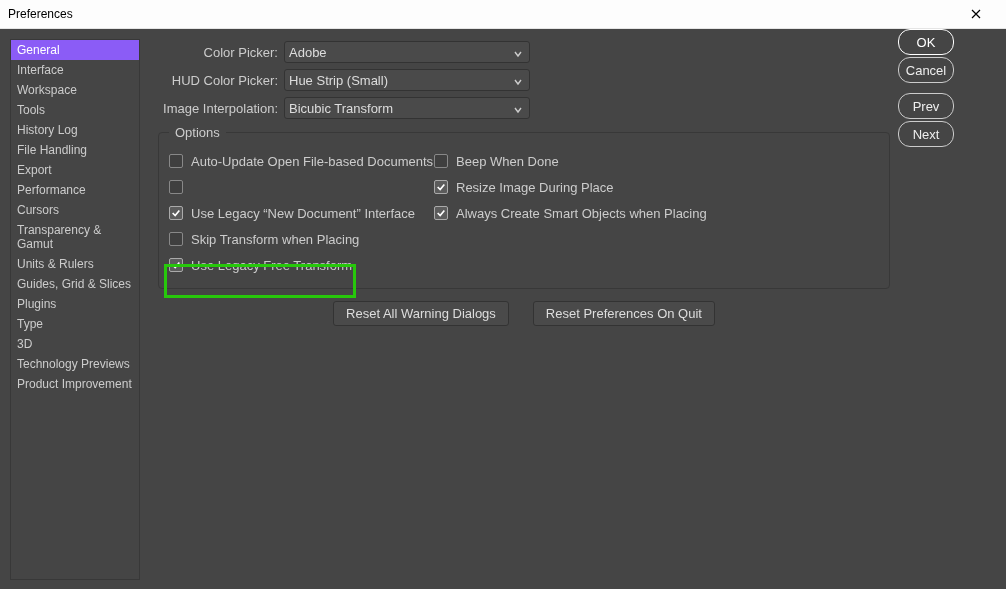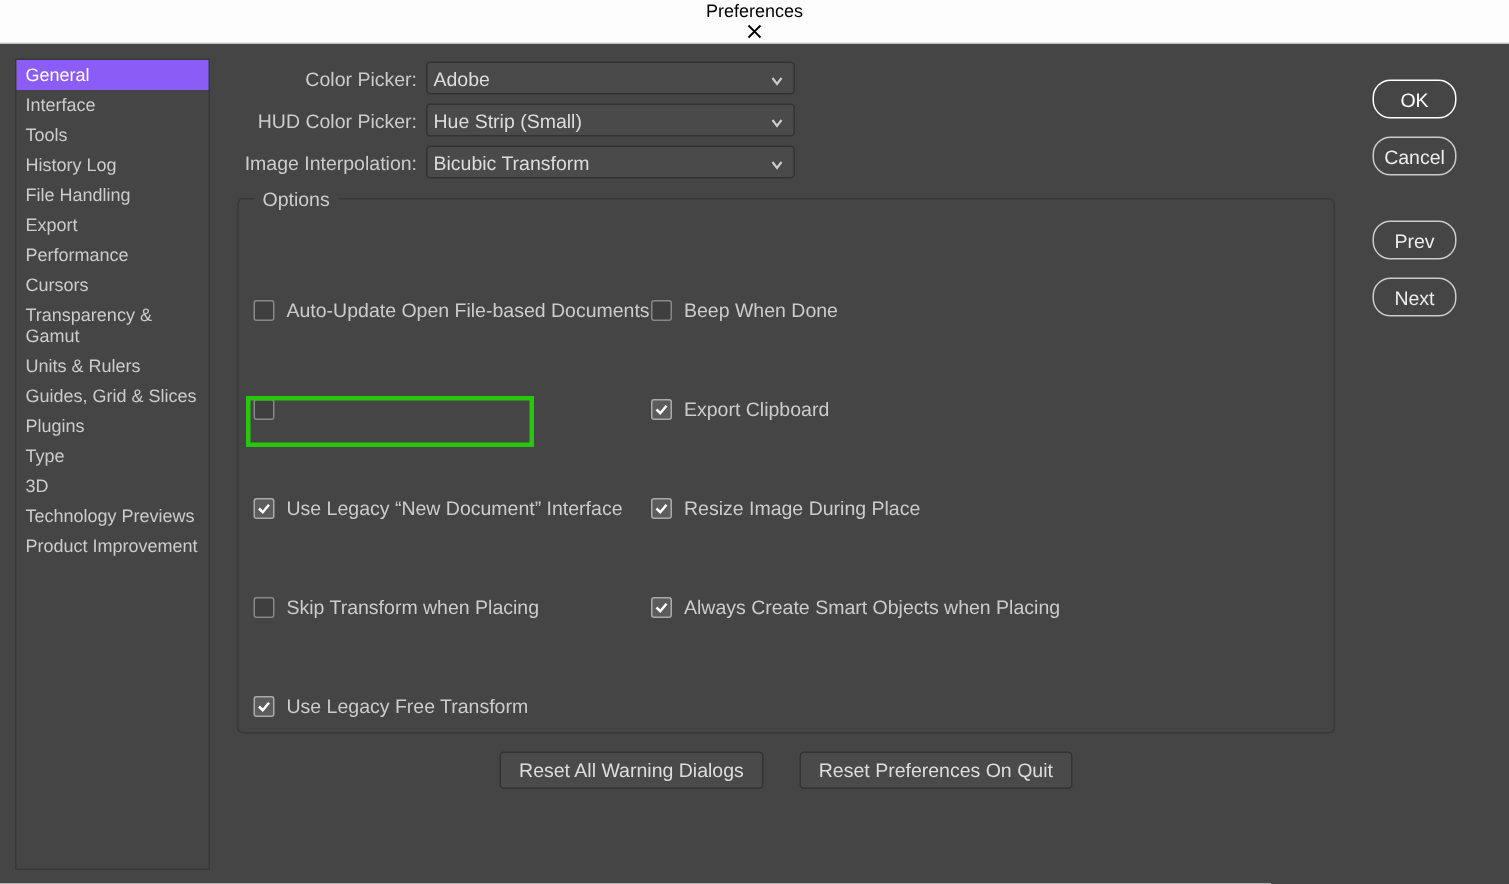--- a/index.html
+++ b/index.html
@@ -1,42 +1,42 @@
 <!DOCTYPE html>
 <html><head>
 <meta charset="utf-8">
 <style>
   html,body{margin:0;padding:0;width:1006px;height:589px;background:#fff;font-family:"Segoe UI",Tahoma,Arial,sans-serif;font-size:13px;color:#ccc;overflow:hidden;}
   .window{width:1006px;height:589px;background:#454545;position:relative;}
-  .titlebar{height:28px;background:#fdfdfd;color:#000;display:flex;align-items:center;padding:0 8px;font-size:12px;border-bottom:1px solid #e5e5e5;flex-direction:column;}
+  .titlebar{height:28px;background:#fdfdfd;color:#000;display:flex;align-items:center;padding:0 8px;font-size:12px;border-bottom:1px solid #e5e5e5;}
   .titlebar .spacer{flex:1;}
   .close-btn{width:44px;height:28px;display:flex;align-items:center;justify-content:center;color:#000;}
   .body{display:flex;height:561px;padding:0;}
   .sidebar{width:130px;background:#454545;border:1px solid #383838;margin:10px 0 10px 10px;padding:0;box-sizing:border-box;}
   .sidebar-item{padding:3px 6px;font-size:12px;color:#ccc;cursor:default;}
   .sidebar-item.selected{background:#8b5cf6;color:#fff;}
   .main{flex:1;padding:12px 8px 0 18px;position:relative;}
   .row{display:flex;align-items:center;margin-bottom:6px;}
   .row-label{width:120px;text-align:right;color:#ccc;margin-right:6px;font-size:13px;}
   .select{width:246px;height:22px;background:#4a4a4a;border:1px solid #333;border-radius:3px;color:#ddd;display:flex;align-items:center;padding:0 4px;position:relative;font-size:13px;box-sizing:border-box;}
   .select .chev{position:absolute;right:6px;top:5px;color:#ccc;}
   fieldset.options{border:1px solid #383838;border-radius:4px;margin:6px 0 12px;padding:8px 10px 10px;position:relative;}
   fieldset.options legend{padding:0 6px;color:#ccc;font-size:13px;}
   .opts-grid{display:flex;}
   .col{flex:0 0 265px;}
   .col2{flex:1;}
-  .chk-row{display:flex;align-items:flex-end;height:26px;font-size:13px;margin-top:40px;}
+  .chk-row{display:flex;align-items:center;height:26px;font-size:13px;}
   .chk{width:14px;height:14px;border:1px solid #888;border-radius:2px;margin-right:8px;display:inline-flex;align-items:center;justify-content:center;background:#3f3f3f;box-sizing:border-box;}
   .chk.checked{background:#5c5c5c;border-color:#aaa;}
   .chk.checked svg{display:block;}
   .chk svg{display:none;}
   .highlight{position:absolute;border:3px solid #27c80b;pointer-events:none;}
   .btnrow{display:flex;justify-content:center;gap:24px;margin-top:4px;align-items:center;}
   .dlg-btn{background:#4a4a4a;border:1px solid #333;border-radius:3px;color:#ddd;padding:4px 12px;font-size:13px;cursor:default;}
-  .right-btns{width:90px;padding:24px 18px 0 0;display:flex;flex-direction:column;gap:12px;align-items:center;}
+  .right-btns{width:90px;padding:0 18px 0 0;display:flex;flex-direction:column;gap:2px;align-items:flex-start;}
   .pill-btn{width:54px;height:24px;border:1px solid #ccc;border-radius:12px;display:flex;align-items:center;justify-content:center;color:#eee;font-size:13px;cursor:default;background:transparent;}
   .pill-btn.primary{border-color:#fff;color:#fff;}
 </style>
 </head>
 <body>
 
 <div class="window">
   <div class="titlebar">
     <span>Preferences</span>
     <span class="spacer"></span>
@@ -44,20 +44,21 @@
       <svg width="10" height="10" viewBox="0 0 10 10">
           <path d="M1 1 L9 9 M9 1 L1 9" stroke="currentColor" stroke-width="1.2" fill="none"></path>
         </svg>
     </div>
   </div>
 
   <div class="body">
     <div class="sidebar" id="sidebar">
         <div class="sidebar-item selected">General</div>
         <div class="sidebar-item">Interface</div>
+        <div class="sidebar-item">Workspace</div>
         <div class="sidebar-item">Tools</div>
         <div class="sidebar-item">History Log</div>
         <div class="sidebar-item">File Handling</div>
         <div class="sidebar-item">Export</div>
         <div class="sidebar-item">Performance</div>
         <div class="sidebar-item">Cursors</div>
         <div class="sidebar-item">Transparency &amp; Gamut</div>
         <div class="sidebar-item">Units &amp; Rulers</div>
         <div class="sidebar-item">Guides, Grid &amp; Slices</div>
         <div class="sidebar-item">Plugins</div>
@@ -129,28 +130,20 @@
                   </svg>
                 </span>
                 <span>Use Legacy Free Transform</span>
               </div>
             </div>
           <div class="col2" id="opts-right">
               <div class="chk-row" id="opt-right-0">
                 <span class="chk"></span>
                 <span>Beep When Done</span>
               </div>
-              <div class="chk-row" id="opt-right-1">
-                <span class="chk checked">
-                  <svg width="10" height="10" viewBox="0 0 12 12">
-                    <path d="M2 6 L5 9 L10 3" stroke="#fff" stroke-width="2" fill="none"></path>
-                  </svg>
-                </span>
-                <span>Export Clipboard</span>
-              </div>
               <div class="chk-row" id="opt-right-2">
                 <span class="chk checked">
                   <svg width="10" height="10" viewBox="0 0 12 12">
                     <path d="M2 6 L5 9 L10 3" stroke="#fff" stroke-width="2" fill="none"></path>
                   </svg>
                 </span>
                 <span>Resize Image During Place</span>
               </div>
               <div class="chk-row" id="opt-right-3">
                 <span class="chk checked">

